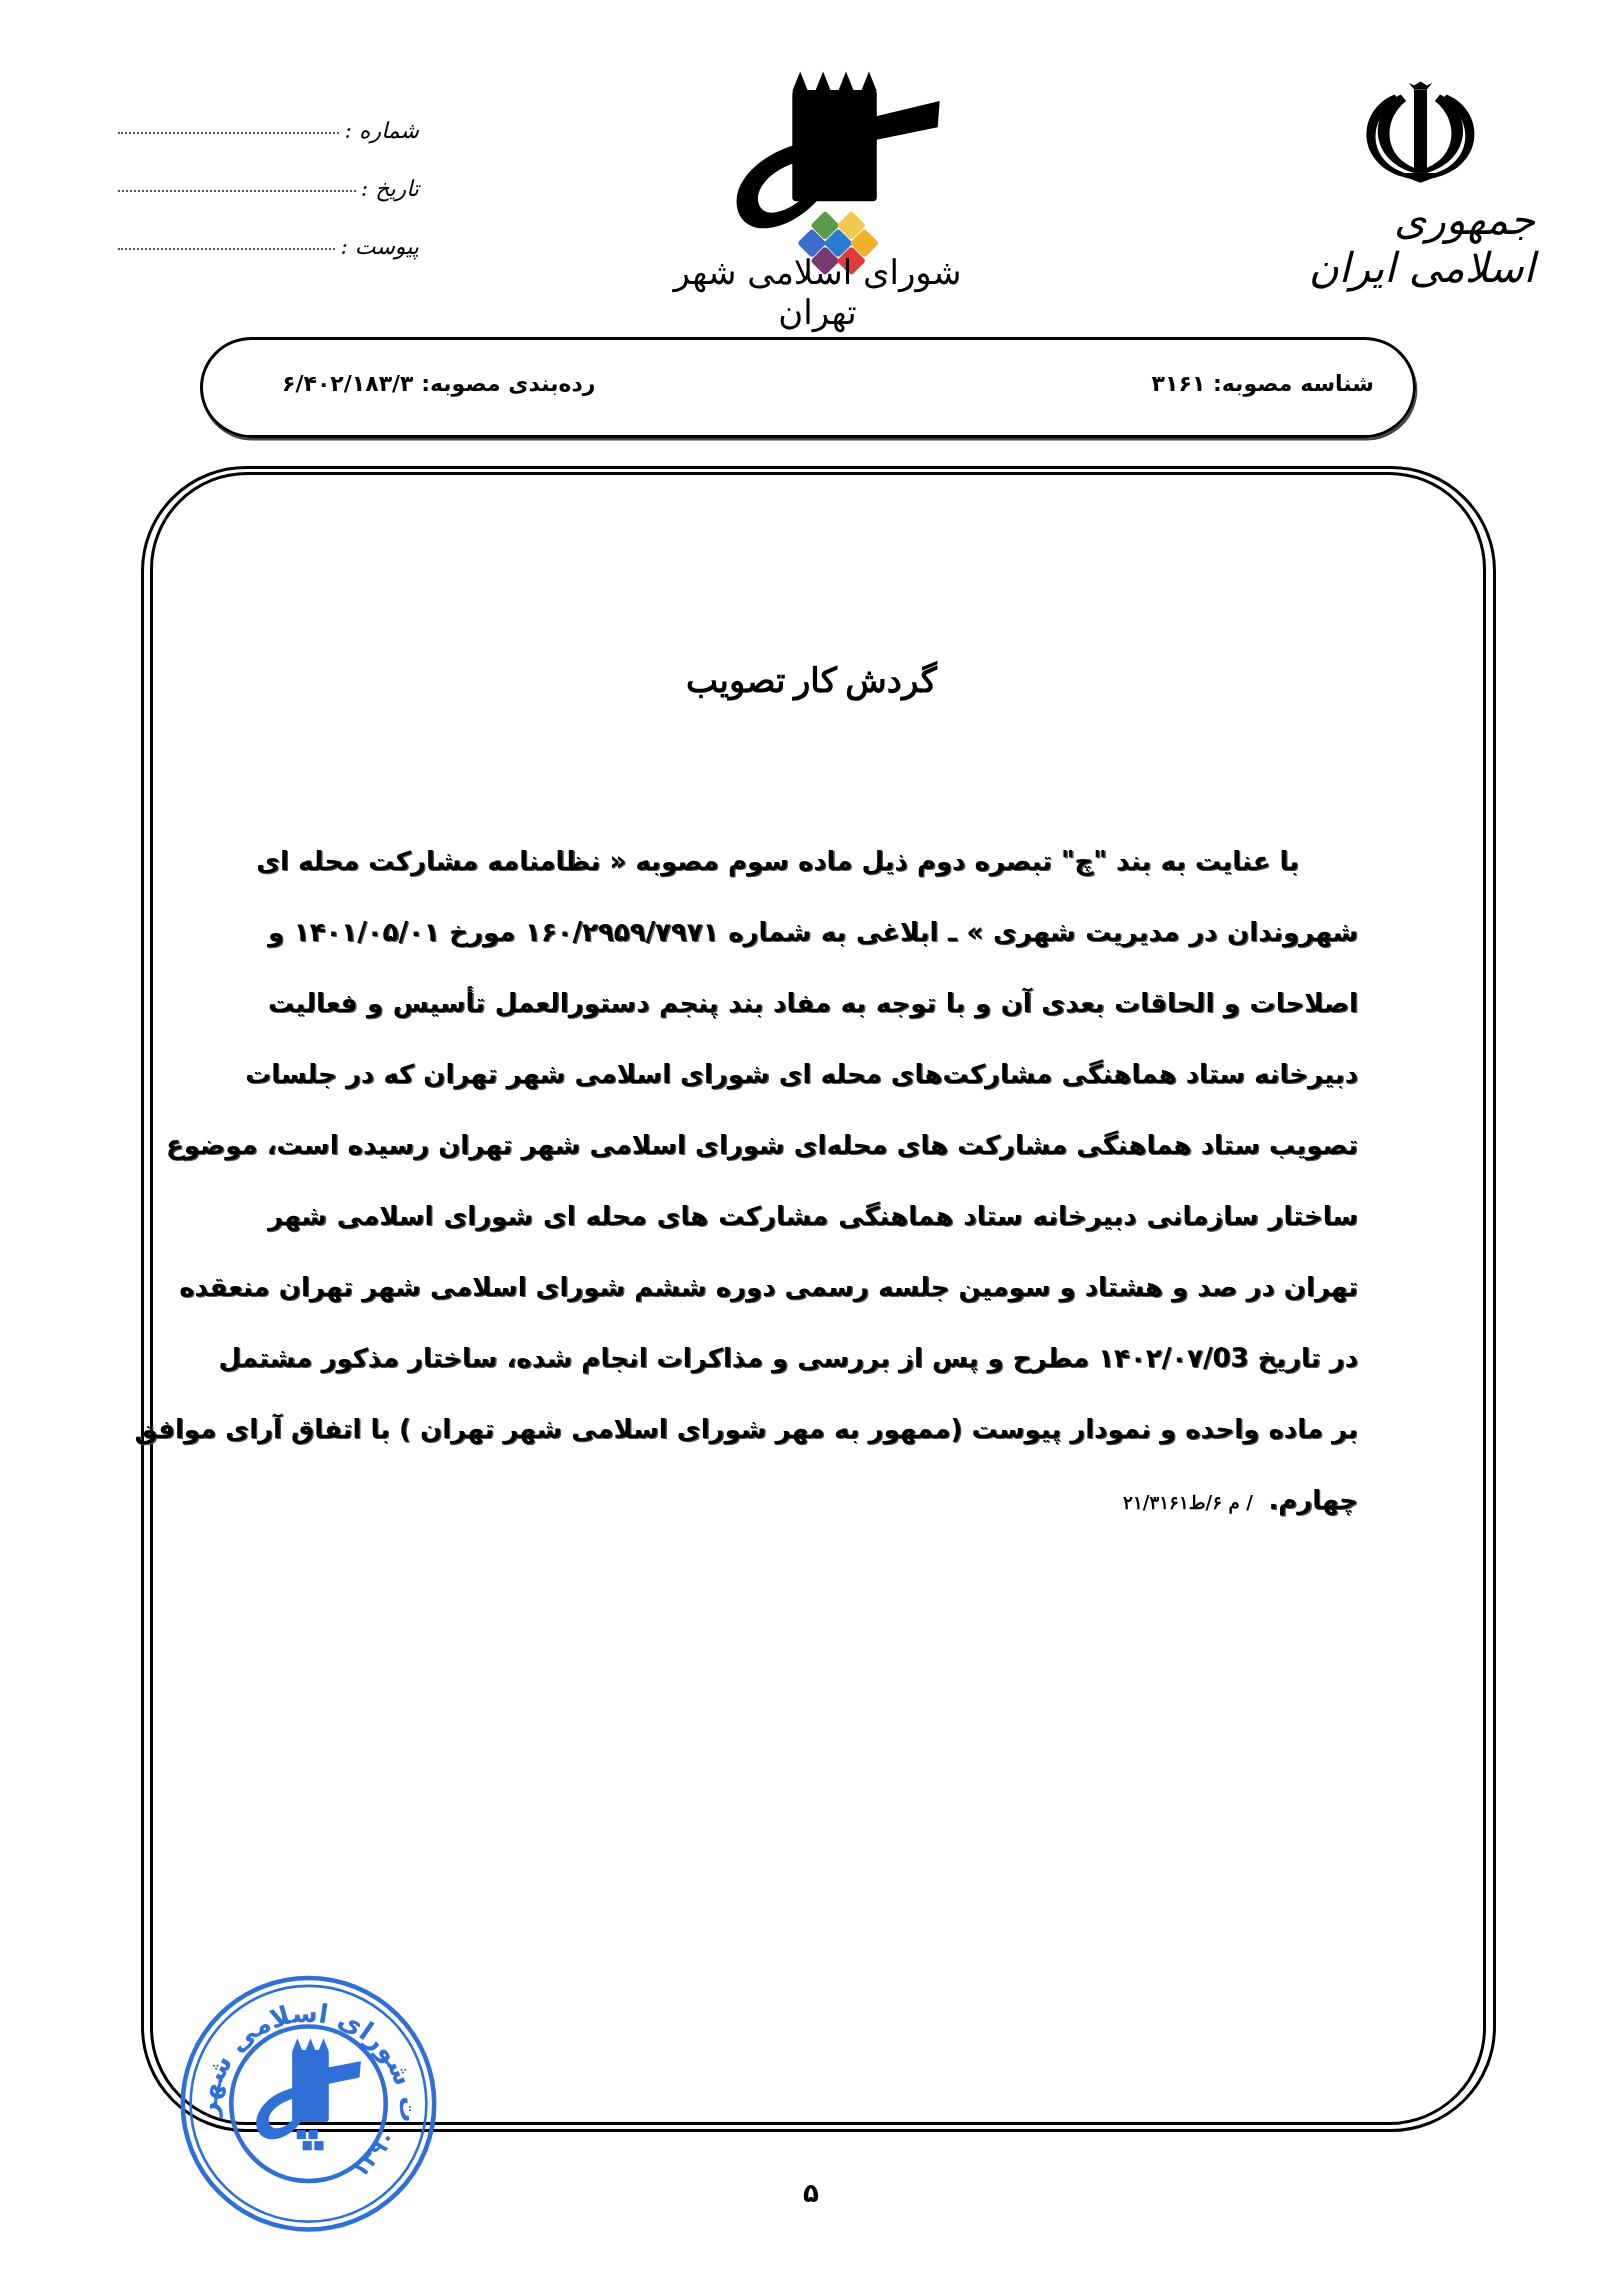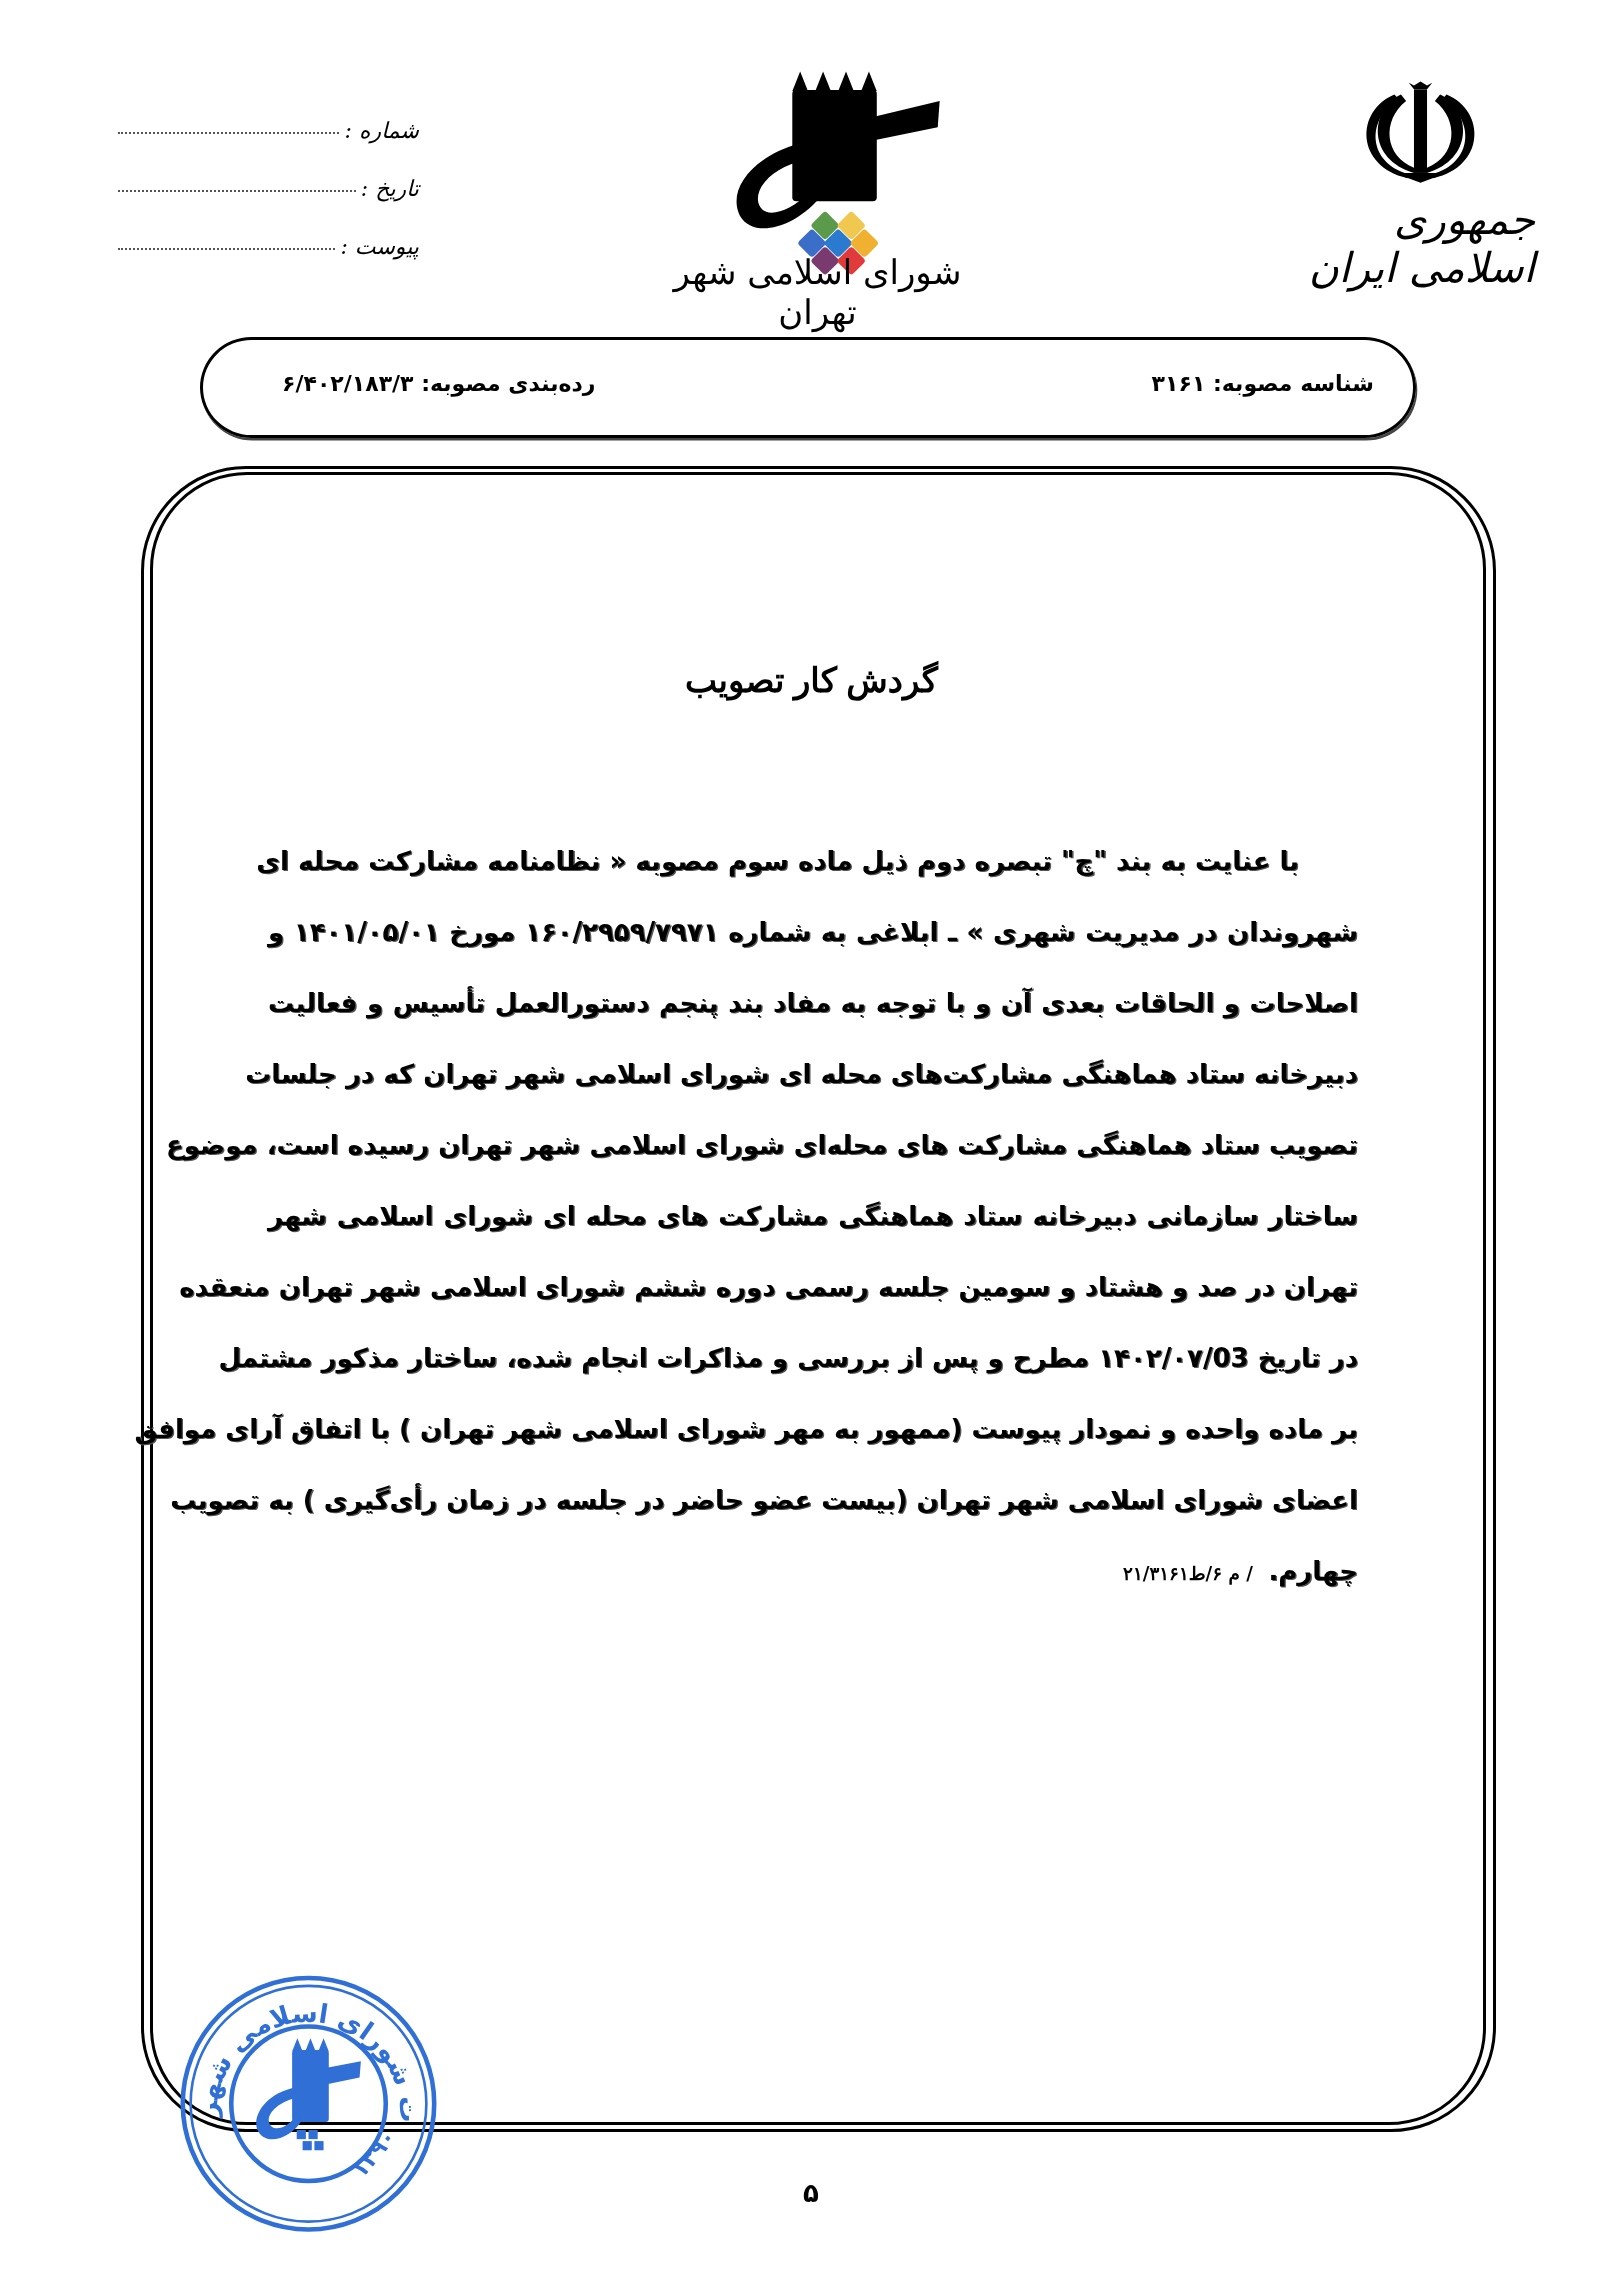--- a/index.html
+++ b/index.html
@@ -50,21 +50,21 @@
       left: 141px; top: 466px; width: 1355px; height: 1666px;
       border: 3.3px solid #000; border-radius: 105px; box-sizing: border-box;
     }
     .main-frame-inner {
       left: 150px; top: 472px; width: 1336px; height: 1653px;
       border: 3.3px solid #000; border-radius: 97px; box-sizing: border-box;
     }
 
     .doc-title {
       left: 0; width: 1623px; top: 660px; text-align: center; direction: rtl;
-      font-family: Liberation Sans, sans-serif; font-weight: bold; font-size: 34px;
+      font-family: Liberation Serif, serif; font-weight: bold; font-size: 34px;
       letter-spacing: 1.3px;
     }
 
     .body-text {
       left: 268px; top: 826px; width: 1090px; direction: rtl;
       font-family: "DejaVu Sans", sans-serif; font-weight: bold; font-size: 26px;
     }
     .body-line {
       height: 71px; line-height: 71px; white-space: nowrap;
       text-align: justify; text-align-last: justify;
@@ -160,21 +160,20 @@
 <div class="abs body-text">
   <div class="body-line first">با عنایت به بند "چ" تبصره دوم ذیل ماده سوم مصوبه « نظامنامه مشارکت محله ای</div>
   <div class="body-line">شهروندان در مدیریت شهری » ـ ابلاغی به شماره ۱۶۰/۲۹۵۹/۷۹۷۱ مورخ ۱۴۰۱/۰۵/۰۱ و</div>
   <div class="body-line">اصلاحات و الحاقات بعدی آن و با توجه به مفاد بند پنجم دستورالعمل تأسیس و فعالیت</div>
   <div class="body-line">دبیرخانه ستاد هماهنگی مشارکت‌های محله ای شورای اسلامی شهر تهران که در جلسات</div>
   <div class="body-line">تصویب ستاد هماهنگی مشارکت های محله‌ای شورای اسلامی شهر تهران رسیده است، موضوع</div>
   <div class="body-line">ساختار سازمانی دبیرخانه ستاد هماهنگی مشارکت های محله ای شورای اسلامی شهر</div>
   <div class="body-line">تهران  در صد و هشتاد و سومین جلسه رسمی دوره ششم شورای اسلامی شهر تهران منعقده</div>
   <div class="body-line">در تاریخ ۱۴۰۲/۰۷/03 مطرح و پس از بررسی و مذاکرات انجام شده،  ساختار مذکور مشتمل</div>
   <div class="body-line">بر ماده واحده و نمودار پیوست (ممهور به مهر شورای اسلامی شهر تهران ) با اتفاق آرای موافق</div>
-  <div class="body-line">اعضای شورای اسلامی شهر تهران (بیست عضو حاضر در جلسه در زمان رأی‌گیری ) به تصویب</div>
   <div class="body-line last">
     <span>چهارم.</span>
     <span class="ref-code">/ م ۶/ط۲۱/۳۱۶۱</span>
   </div>
 </div>
 
 <svg class="abs stamp" viewBox="0 0 420 420">
   <defs>
     <path id="stamp-arc" d="M 70 230 A 140 140 0 1 1 350 230"></path>
   </defs>

